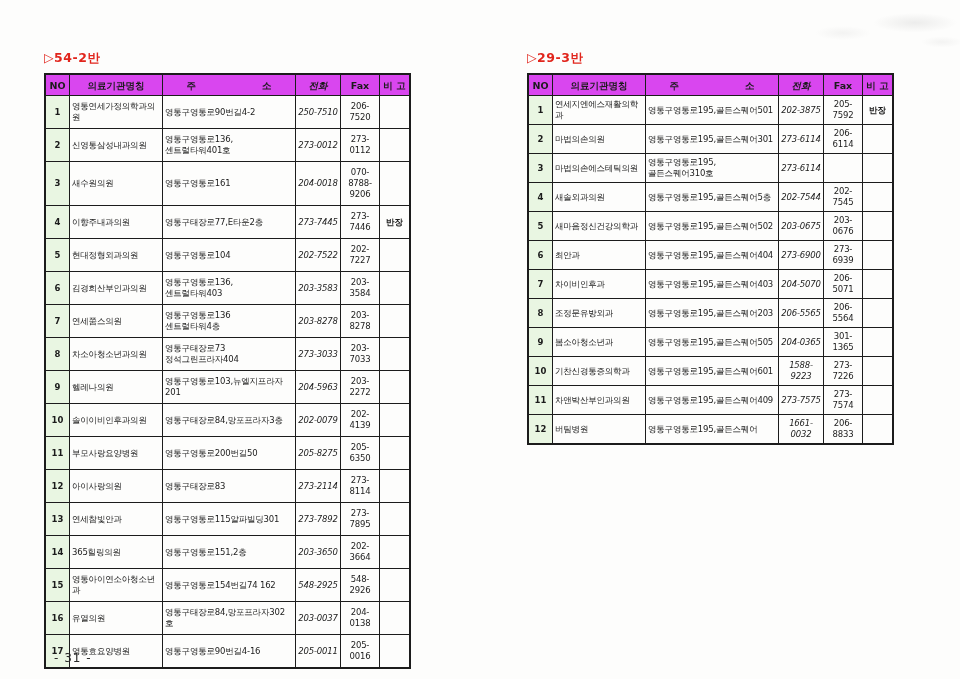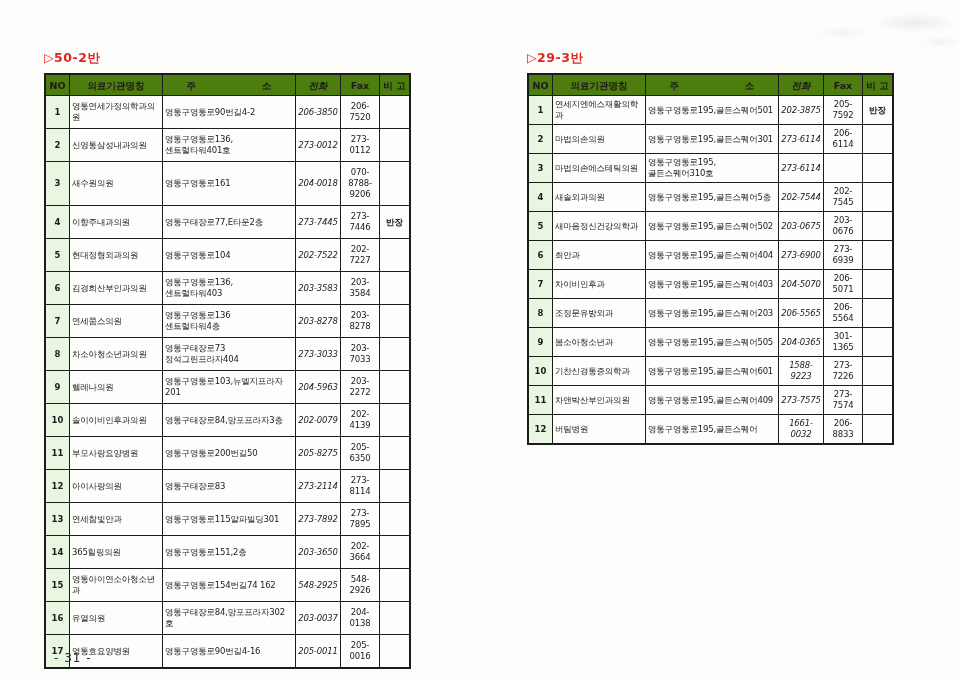--- a/index.html
+++ b/index.html
@@ -30,21 +30,21 @@
     border:2px solid #1c1c1c;
     table-layout:fixed;
   }
   table.clinic th, table.clinic td{
     border:1px solid #1c1c1c;
     line-height:11px;
     vertical-align:middle;
     overflow:hidden;
   }
   table.clinic th{
-    background:#4d7c0f;
+    background:#d946ef;
     font-size:9.5px;font-weight:bold;
     height:20px;text-align:center;
     white-space:pre;padding:0 1px;
   }
   table.clinic td{
     font-size:8.5px;padding:5px 2px;
     white-space:pre-line;
   }
   table.clinic.compact td{padding:3px 2px;}
   
@@ -65,38 +65,38 @@
   }
   .table-block.left .page-number{top:601px;left:10px;}
   .table-block.right .page-number{top:601px;left:18px;}
 </style>
 </head>
 <body>
 
 <div class="scan-noise"></div>
 
 <section class="table-block left">
-  <h2 class="block-title">▷50-2반</h2>
+  <h2 class="block-title">▷54-2반</h2>
   <table class="clinic">
     <thead>
         <tr>
           <th class="c0">NO</th>
           <th class="c1">의료기관명칭</th>
           <th class="c2">주                    소</th>
           <th class="c3">전화</th>
           <th class="c4">Fax</th>
           <th class="c5">비 고</th>
         </tr>
       </thead>
     <tbody>
         <tr>
           <td class="c0">1</td>
           <td class="c1">영통연세가정의학과의원</td>
           <td class="c2">영통구영통로90번길4-2</td>
-          <td class="c3">206-3850</td>
+          <td class="c3">250-7510</td>
           <td class="c4">206-7520</td>
           <td class="c5"></td>
         </tr>
         <tr>
           <td class="c0">2</td>
           <td class="c1">신영통삼성내과의원</td>
           <td class="c2">영통구영통로136,
 센트럴타워401호</td>
           <td class="c3">273-0012</td>
           <td class="c4">273-0112</td>

